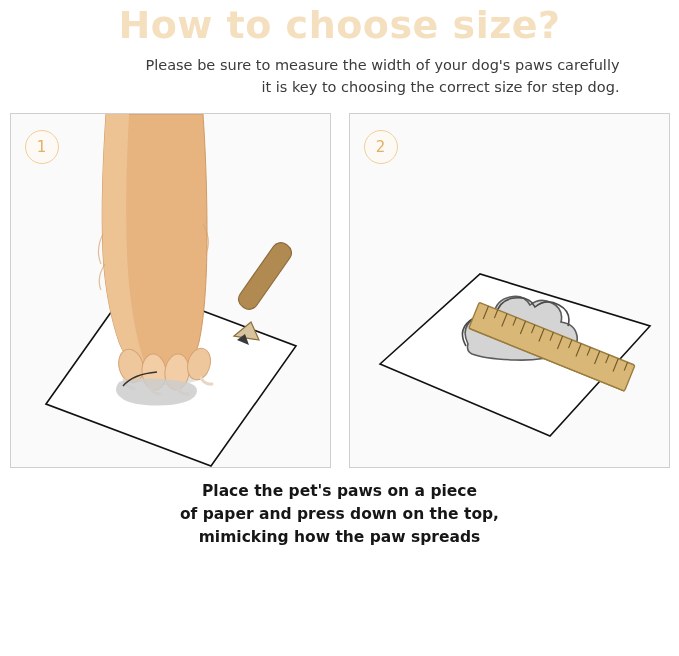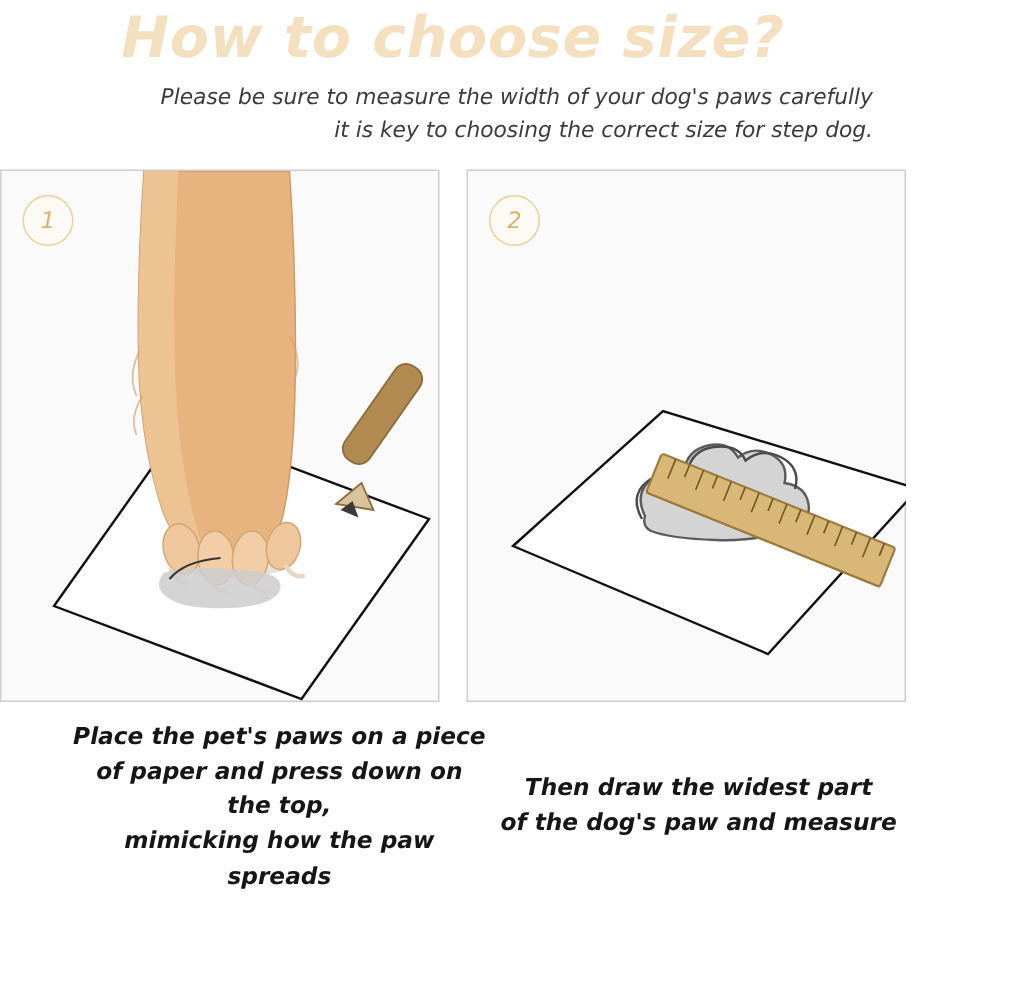--- a/index.html
+++ b/index.html
@@ -6,25 +6,24 @@
   html, body {
     margin: 0;
     padding: 0;
     width: 679px;
     height: 656px;
     background: #ffffff;
     font-family: "DejaVu Sans", sans-serif;
   }
   .page {
     position: relative;
-    width: 604px;
+    width: 679px;
     height: 656px;
     background: #ffffff;
     overflow: hidden;
-    font-style: italic;
   }
 
   
   .title {
     margin: 0;
     padding-top: 4px;
     text-align: center;
     font-family: "DejaVu Sans", sans-serif;
     font-weight: bold;
     font-size: 38px;
@@ -74,21 +73,20 @@
     z-index: 4;
   }
   .panel svg { position: absolute; left: 0; top: 0; }
 
   
   .captions {
     display: flex;
     justify-content: center;
     gap: 3px;
     margin-top: 12px;
-    padding-left: 48px;
   }
   .caption {
     width: 321px;
     text-align: center;
     font-weight: bold;
     font-size: 15.5px;
     color: #161616;
     line-height: 1.5;
   }
   .caption.right { padding-top: 34px; }
@@ -200,20 +198,16 @@
       </svg>
     </div>
   </div>
 
   <div class="captions">
     <div class="caption left">
       <span>Place the pet's paws on a piece</span>
       <span>of paper and press down on the top,</span>
       <span>mimicking how the paw spreads</span>
     </div>
-    <div class="caption right">
-      <span>Then draw the widest part</span>
-      <span>of the dog's paw and measure</span>
-    </div>
   </div>
 
 
 </div>
 
 </body></html>

